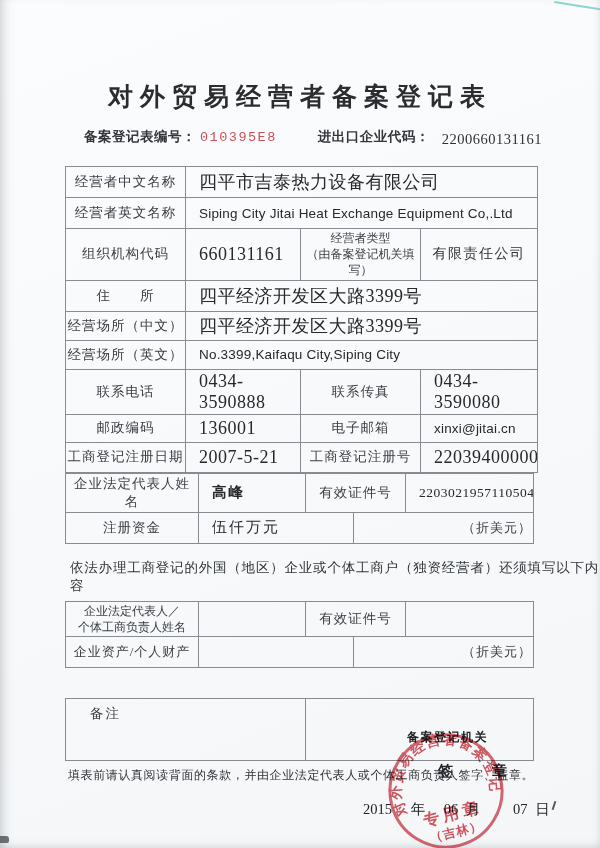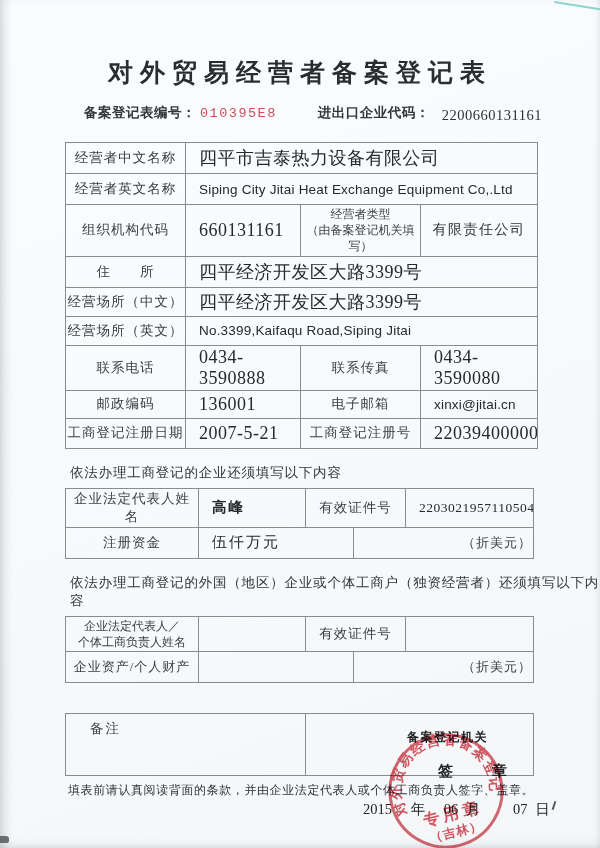--- a/index.html
+++ b/index.html
@@ -13,21 +13,21 @@
                inset 0 -8px 12px -9px rgba(110,115,122,.30);
   }
   .artifact-corner{position:absolute;top:5px;right:-6px;width:52px;height:2px;
     background:#79ccc7;transform:rotate(9deg);opacity:.85;}
   .artifact-blot{position:absolute;left:0;bottom:5px;width:9px;height:7px;
     background:#4b4f53;opacity:.8;border-radius:0 3px 2px 0;}
   .artifact-tick{position:absolute;left:553px;top:801px;width:2px;height:9px;
     background:#3a3d40;transform:rotate(18deg);opacity:.85;}
 
   .title{padding-top:56px;text-align:center;font-size:25px;font-weight:bold;
-    letter-spacing:7px;color:#2a2c2f;}
+    letter-spacing:7px;color:#2a2c2f;margin-top:24px;}
 
   .meta-row{display:flex;justify-content:space-between;align-items:baseline;
     margin:15px 58px 0 84px;font-size:13.5px;}
   .meta-label{font-weight:bold;color:#33363a;letter-spacing:.5px;}
   .form-no{font-family:"Liberation Mono","DejaVu Sans Mono",monospace;
     font-size:13.5px;letter-spacing:1.5px;margin-left:4px;}
   .code-value{margin-left:12px;position:relative;top:3px;font-size:14.5px;letter-spacing:.5px;}
 
   table{border-collapse:collapse;table-layout:fixed;margin-left:65px;}
   td{border:1px solid #878c92;overflow:hidden;vertical-align:middle;}
@@ -106,21 +106,21 @@
     <tr style="height:31px">
       <td class="lbl">住　　所</td>
       <td class="val" colspan="3">四平经济开发区大路3399号</td>
     </tr>
     <tr style="height:29px">
       <td class="lbl">经营场所（中文）</td>
       <td class="val" colspan="3">四平经济开发区大路3399号</td>
     </tr>
     <tr style="height:29px">
       <td class="lbl">经营场所（英文）</td>
-      <td class="val val-en" colspan="3">No.3399,Kaifaqu Road,Siping Jitai</td>
+      <td class="val val-en" colspan="3">No.3399,Kaifaqu City,Siping City</td>
     </tr>
     <tr style="height:28px">
       <td class="lbl">联系电话</td>
       <td class="val">0434-3590888</td>
       <td class="lbl">联系传真</td>
       <td class="val">0434-3590080</td>
     </tr>
     <tr style="height:28px">
       <td class="lbl">邮政编码</td>
       <td class="val">136001</td>
@@ -129,21 +129,20 @@
     </tr>
     <tr style="height:30px">
       <td class="lbl">工商登记注册日期</td>
       <td class="val">2007-5-21</td>
       <td class="lbl">工商登记注册号</td>
       <td class="val">220394000000618</td>
     </tr>
   </tbody>
     </table>
 
-  <div class="section-heading">依法办理工商登记的企业还须填写以下内容</div>
 
   <table class="t2">
     <colgroup>
         <col style="width:133px">
         <col style="width:107px">
         <col style="width:48px">
         <col style="width:52px">
         <col style="width:128px">
       </colgroup>
     <tbody>

